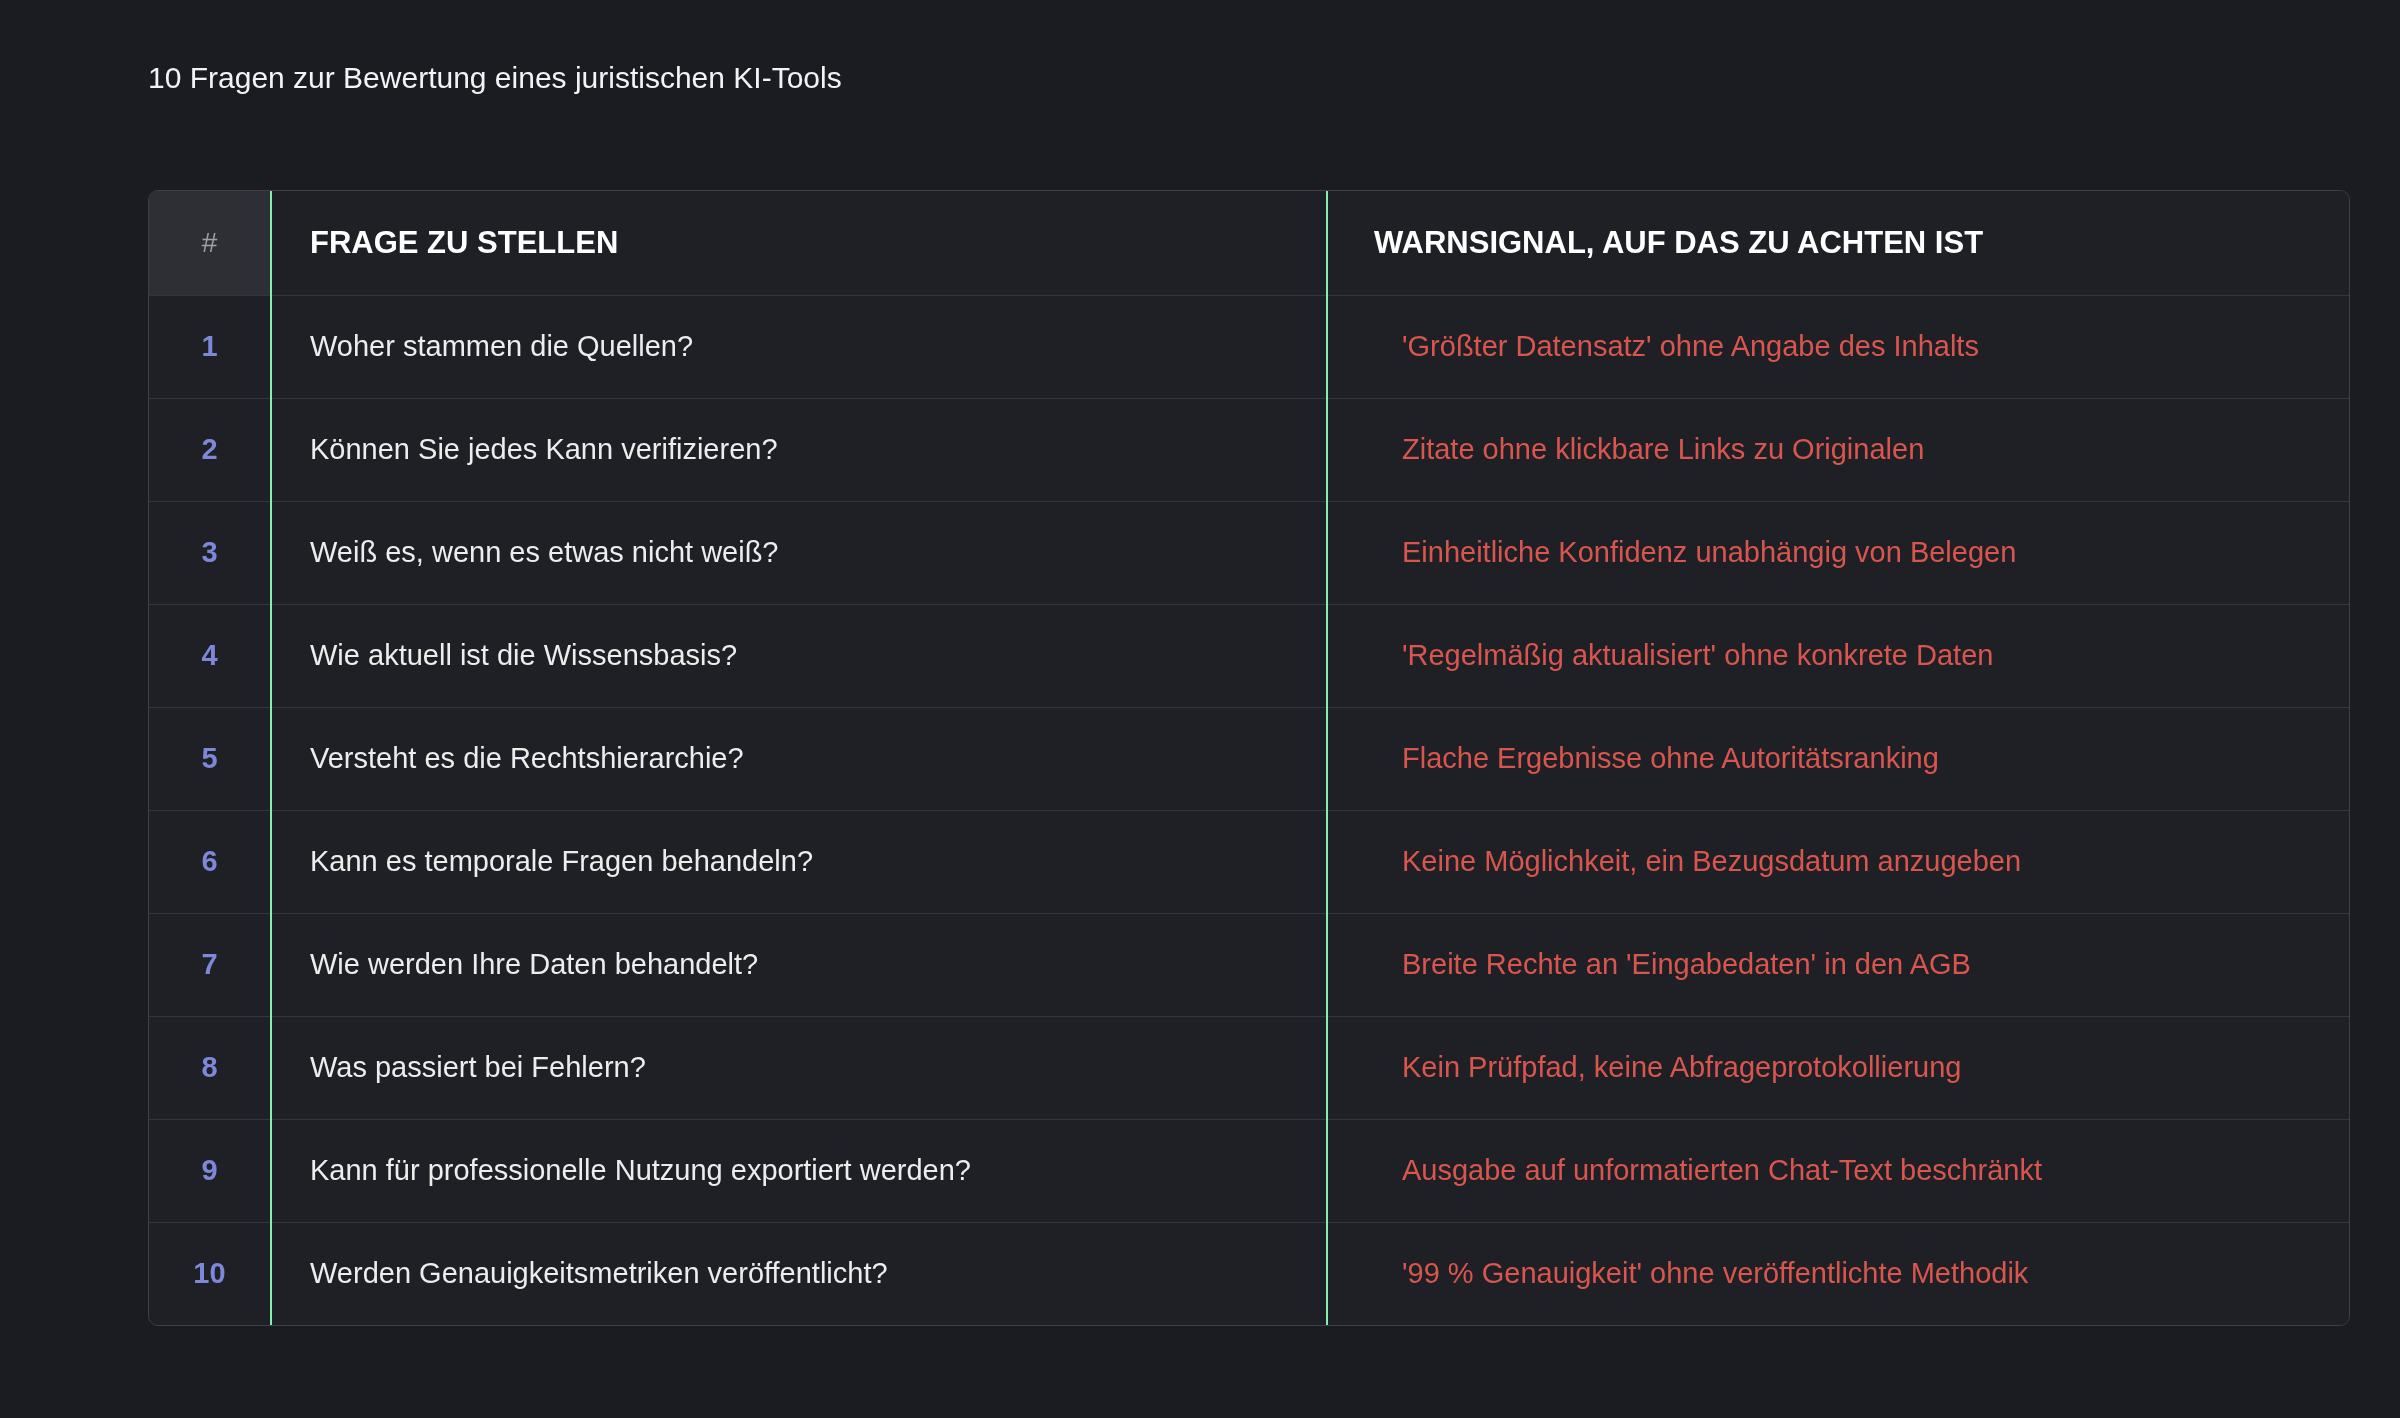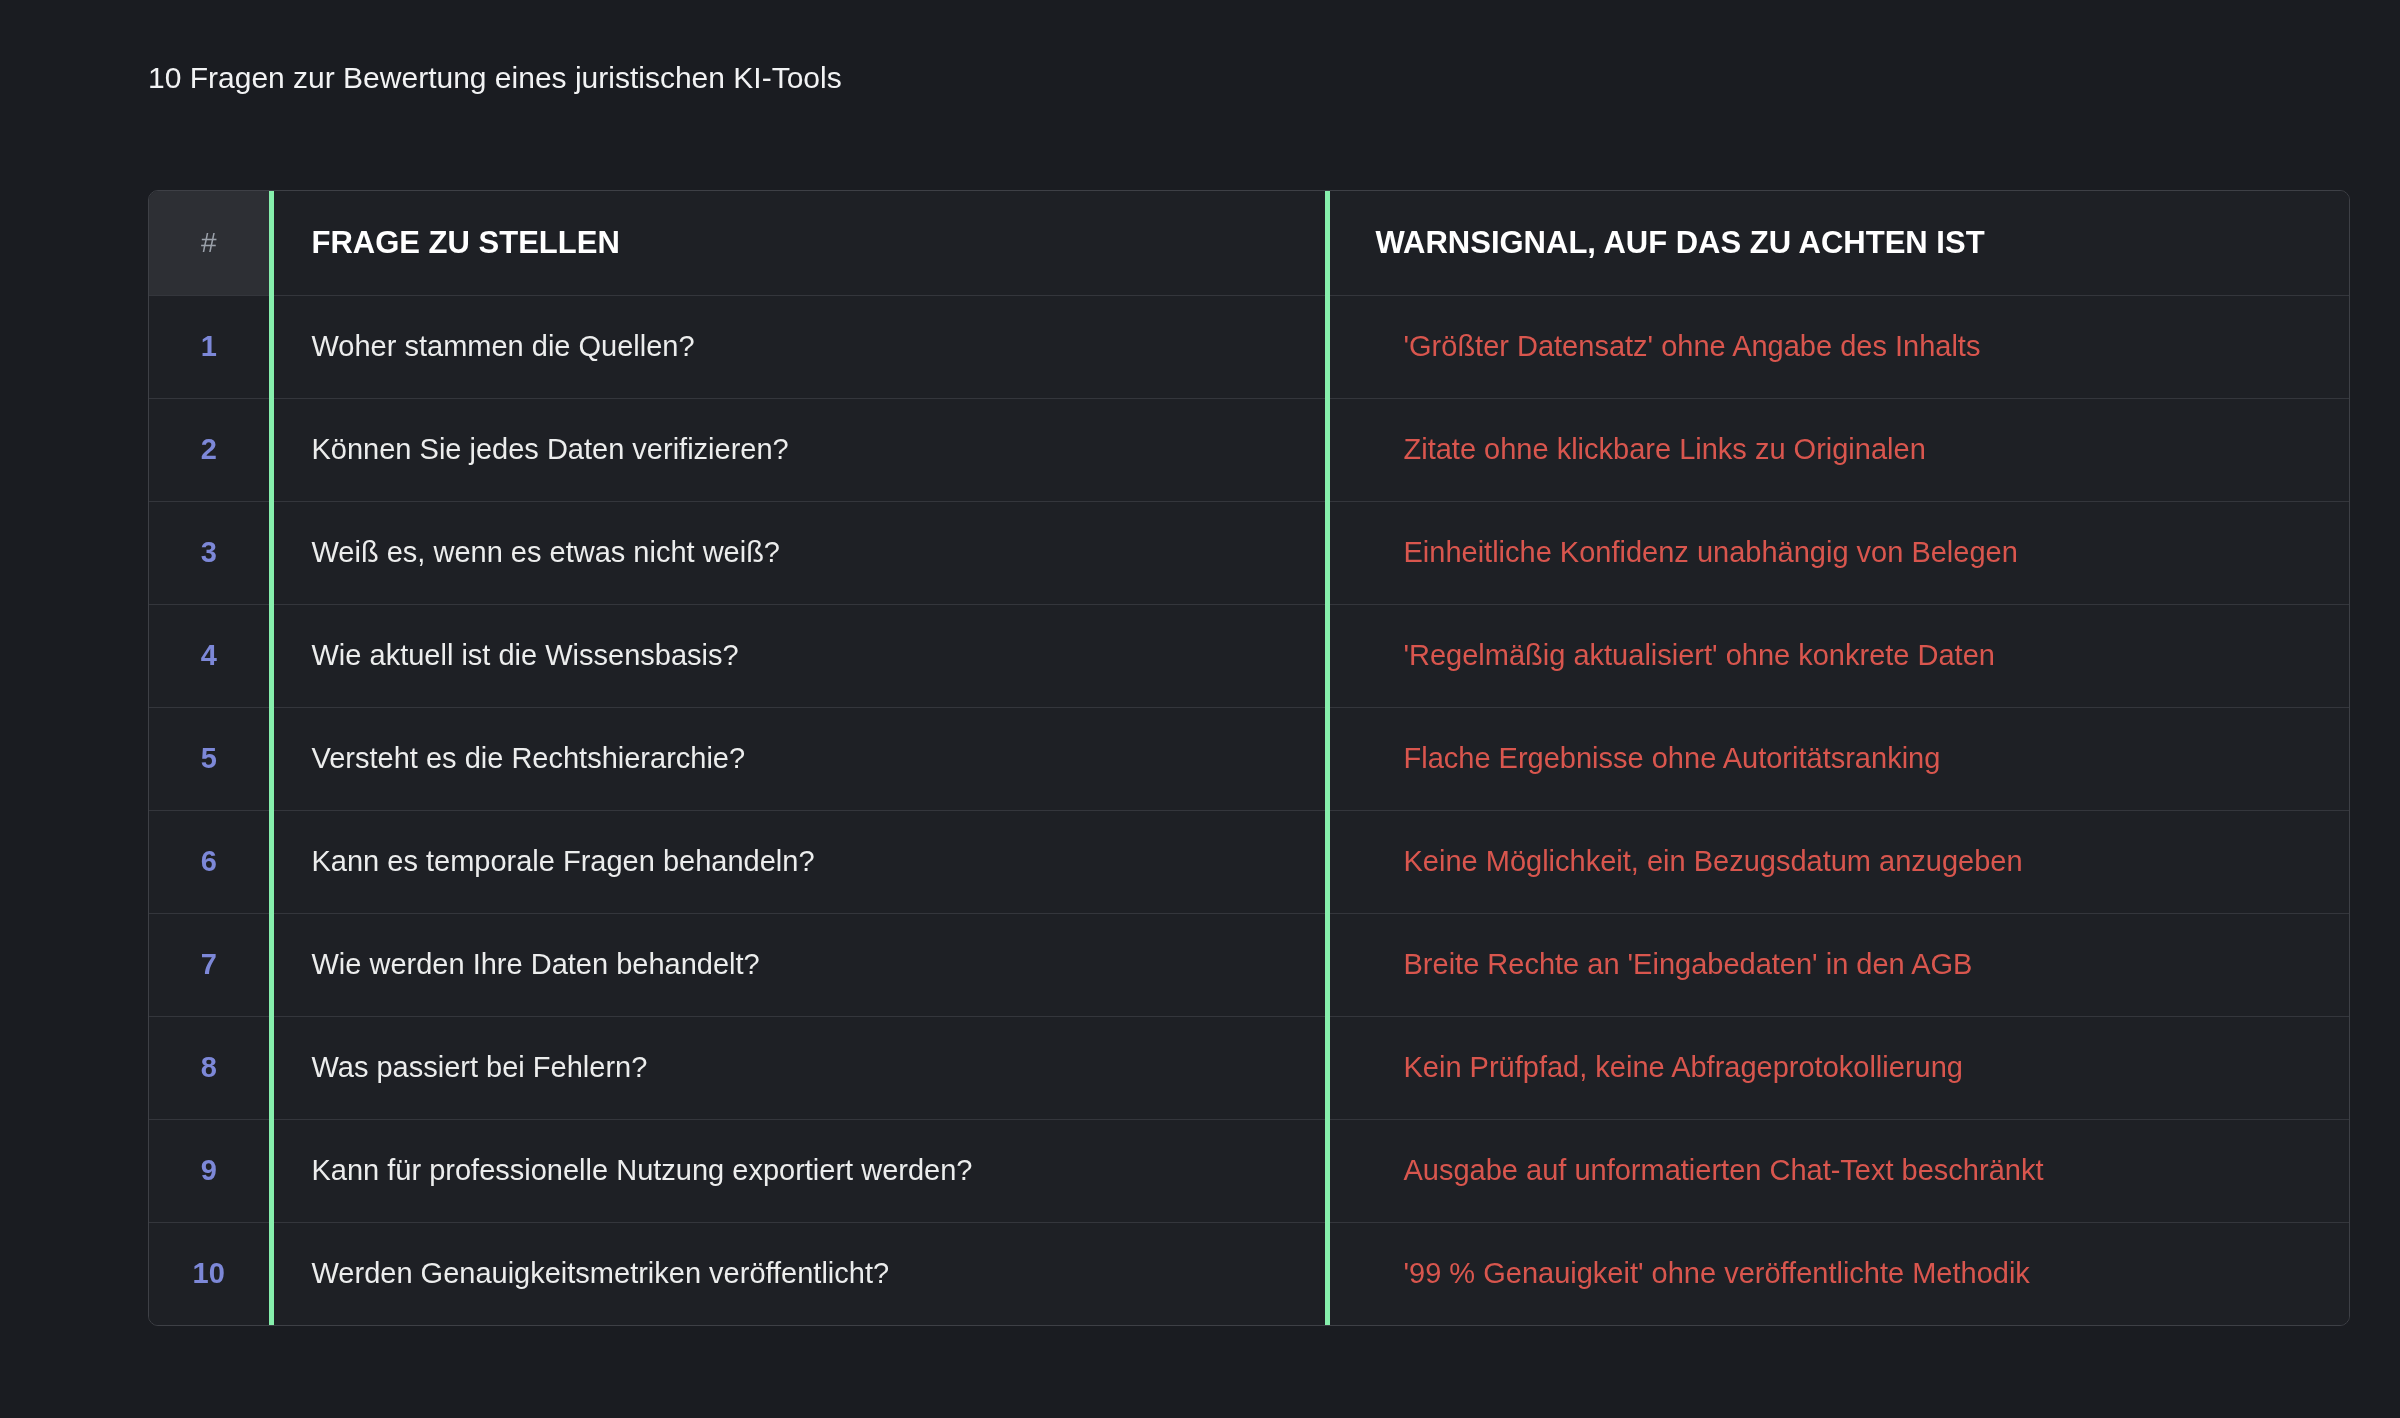--- a/index.html
+++ b/index.html
@@ -38,21 +38,21 @@
   table {
     width: 100%;
     border-collapse: collapse;
     table-layout: fixed;
   }
   col.c-num { width: 122px; }
   col.c-question { width: 1056px; }
   col.c-warning { width: 1022px; }
   th, td {
     border-top: 1px solid #34363c;
-    border-left: 5px solid #86efac;
+    border-left: 2px solid #86efac;
     vertical-align: middle;
     box-sizing: border-box;
   }
   th:first-child, td:first-child { border-left: none; }
   thead th { border-top: none; }
   thead th {
     height: 104px;
     color: #ffffff;
     font-size: 31px;
     font-weight: 700;
@@ -114,21 +114,21 @@
       </thead>
       <tbody>
   <tr>
     <td class="num">1</td>
     <td class="question">Woher stammen die Quellen?</td>
     <td class="warning">'Größter Datensatz' ohne Angabe des Inhalts</td>
   </tr>
 
   <tr>
     <td class="num">2</td>
-    <td class="question">Können Sie jedes Daten verifizieren?</td>
+    <td class="question">Können Sie jedes Kann verifizieren?</td>
     <td class="warning">Zitate ohne klickbare Links zu Originalen</td>
   </tr>
 
   <tr>
     <td class="num">3</td>
     <td class="question">Weiß es, wenn es etwas nicht weiß?</td>
     <td class="warning">Einheitliche Konfidenz unabhängig von Belegen</td>
   </tr>
 
   <tr>

